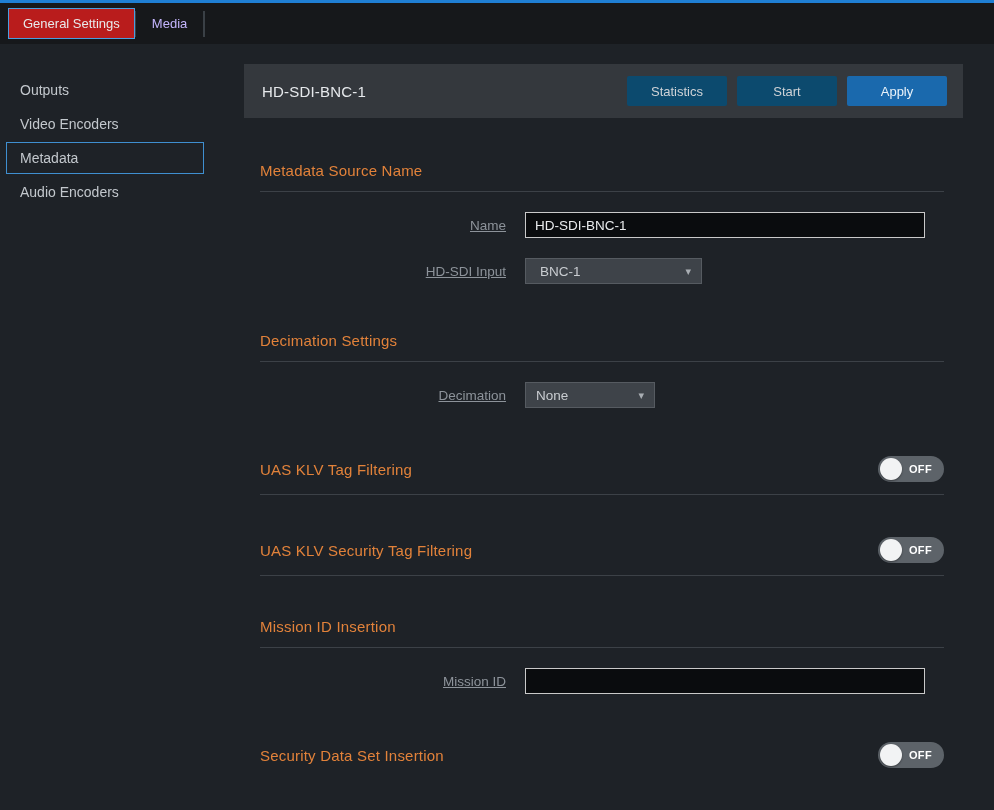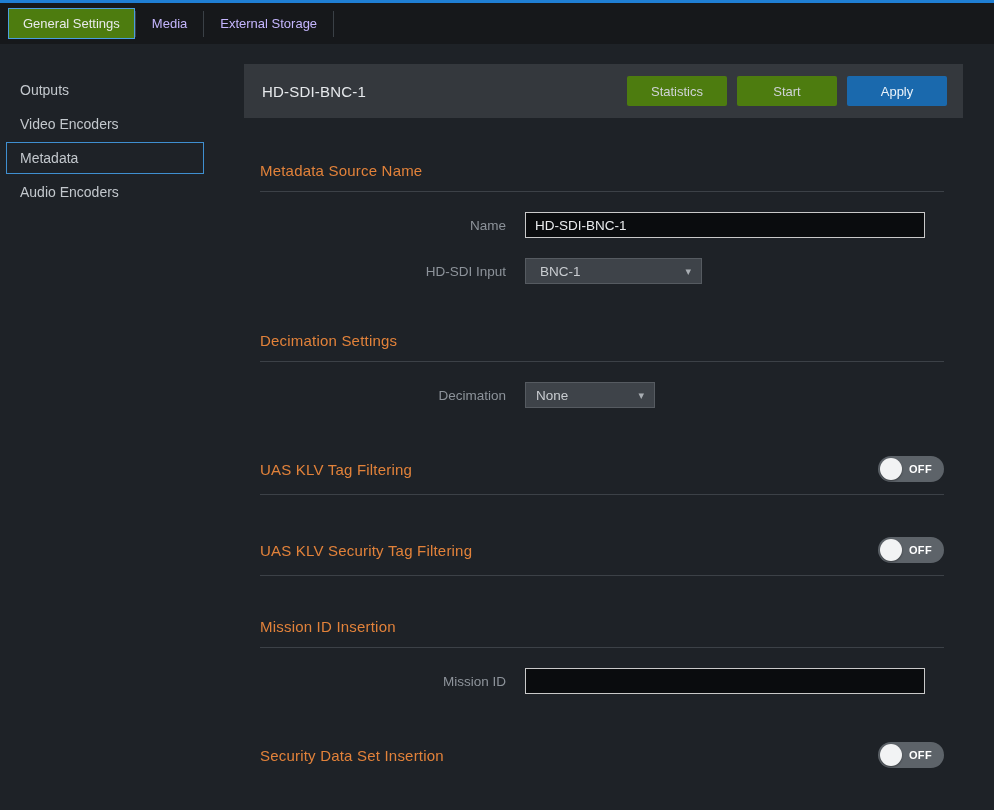--- a/index.html
+++ b/index.html
@@ -20,21 +20,21 @@
   }
   .tab {
     font-size: 13px;
     color: #c4b5fd;
     padding: 8px 16px;
     cursor: pointer;
     white-space: nowrap;
   }
   .tab.active {
     color: #e8eaec;
-    background: #4d7c0f;
+    background: #b91c1c;
     border: 1px solid #4a9ee0;
     padding: 7px 14px;
   }
   .tab-sep {
     width: 1px;
     height: 26px;
     background: #3a4046;
   }
   
   .layout { display: flex; height: calc(810px - 44px); }
@@ -65,21 +65,21 @@
   .header-buttons { display: flex; gap: 10px; }
   .btn {
     width: 100px;
     height: 30px;
     border: none;
     border-radius: 2px;
     font-family: "Liberation Sans", sans-serif;
     font-size: 13px;
     cursor: pointer;
   }
-  .btn.gray { background: #4d7c0f; color: #cfd3d7; }
+  .btn.gray { background: #0c4a6e; color: #cfd3d7; }
   .btn.blue { background: #1a69ad; color: #eaf3fa; }
   
   .content { padding: 0 19px 0 16px; }
   .section-head {
     display: flex;
     align-items: center;
     justify-content: space-between;
     margin-top: 44px;
     margin-bottom: 12px;
   }
@@ -97,20 +97,21 @@
     display: flex;
     align-items: center;
     margin: 20px 0;
   }
   .form-row label {
     width: 265px;
     text-align: right;
     padding-right: 19px;
     font-size: 13.5px;
     color: #8d939a;
+    text-decoration: underline;
   }
   .text-input {
     width: 400px;
     height: 26px;
     background: #0a0c0e;
     border: 1px solid #c9c9c9;
     color: #e9ebed;
     font-family: "Liberation Sans", sans-serif;
     font-size: 13.5px;
     padding: 0 9px;
@@ -163,23 +164,20 @@
 
 <div class="topbar">
   <div class="tab active">
     <span>General Settings</span>
   </div>
   <div class="tab-sep"></div>
   <div class="tab">
     <span>Media</span>
   </div>
   <div class="tab-sep"></div>
-  <div class="tab">
-    <span>External Storage</span>
-  </div>
   <div class="tab-sep"></div>
 </div>
 
 <div class="layout">
   <div class="sidebar">
     <div class="side-item">Outputs</div>
     <div class="side-item">Video Encoders</div>
     <div class="side-item active">Metadata</div>
     <div class="side-item">Audio Encoders</div>
   </div>

